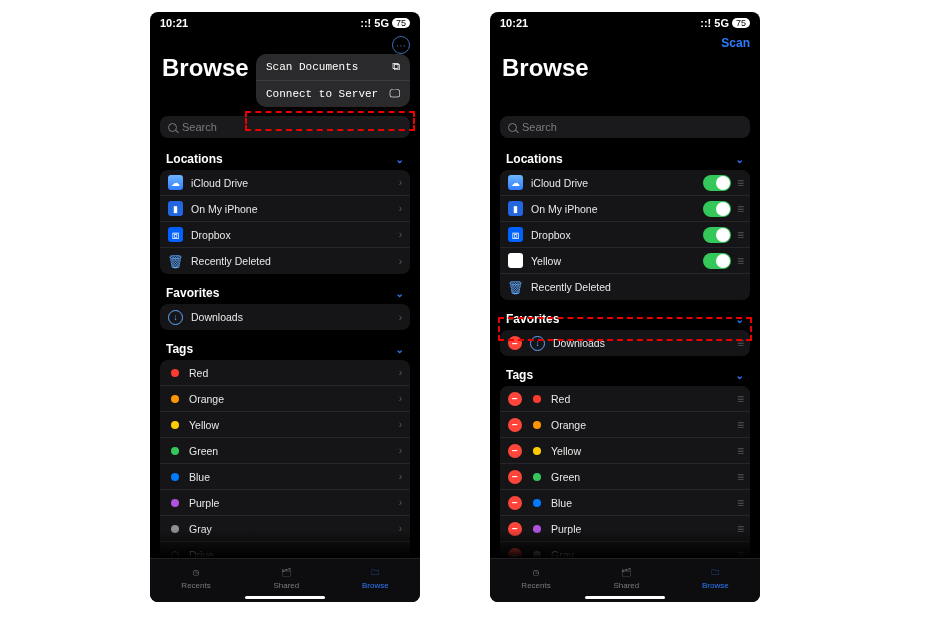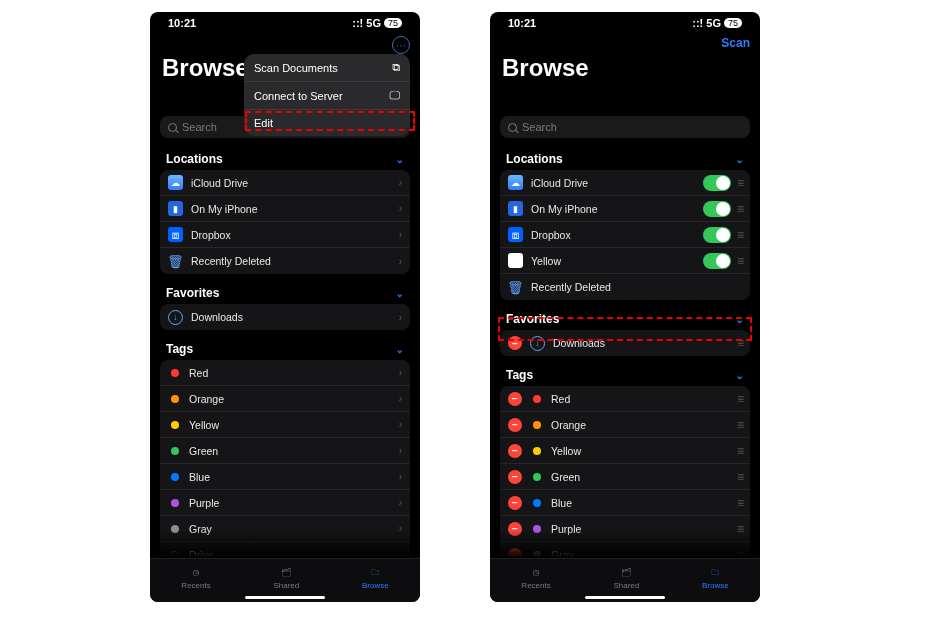--- a/index.html
+++ b/index.html
@@ -14,21 +14,21 @@
   .phone {
     width: 270px; height: 590px;
     background: #000; color: #fff;
     border-radius: 8px;
     position: relative;
     overflow: hidden;
     font-size: 11px;
   }
   .status-bar {
     height: 22px; display: flex; justify-content: space-between;
-    align-items: center; padding: 0 18px;
+    align-items: center; padding: 0 10px;
     font-weight: 600; font-size: 11px;
   }
   .status-right { display: flex; align-items: center; gap: 3px; }
   .battery-box {
     display: inline-flex; align-items: center;
     background: #fff; color: #000; border-radius: 5px;
     padding: 0 4px; font-size: 9px; font-weight: 400;
   }
   .top-actions { display:flex; justify-content:flex-end; padding: 2px 10px 4px; height:20px; }
   .more-circle {
@@ -83,23 +83,24 @@
     display:flex; justify-content:space-around; align-items:center;
     padding-bottom:6px;
   }
   .tab { display:flex; flex-direction:column; align-items:center; gap:1px; font-size:8px; color:#7a7a7e;}
   .tab.active { color:#2d7cff; }
   .tab-ic { width:18px; height:14px; display:flex; align-items:center; justify-content:center;}
   .home-ind { position:absolute; bottom:3px; left:50%; transform:translateX(-50%); width:80px; height:3px; background:#fff; border-radius:2px;}
   .scroll-area { position:absolute; top:72px; left:0; right:0; bottom:44px; overflow:hidden;margin-top:32px;}
   .scroll-area.edit { top:72px; }
   .popup {
-    position:absolute; top:42px; right:10px; width:166px;
+    position:absolute; top:42px; right:10px; width:154px;
     background:#2a2a2c; border-radius:10px; z-index:5;
     font-size:11px;
+    font-family:Liberation Mono, monospace;
   }
   .popup-row { display:flex; justify-content:space-between; align-items:center; padding:7px 10px; border-bottom:0.5px solid #3c3c3e;}
   .popup-row:last-child{border:none;}
   .red-dash {
     position:absolute; border:2px dashed #e00; pointer-events:none; z-index:10;
   }
   .ic-cloud { background:linear-gradient(#6fb6ff,#2d7cff); }
   .ic-phone { background:#2367e0; }
   .ic-dropbox { background:#0061fe; }
   .ic-trash { color:#5fa8ff; }
@@ -219,24 +220,20 @@
 
   <div class="popup">
     <div class="popup-row">
       <span>Scan Documents</span>
       <span>⧉</span>
     </div>
     <div class="popup-row">
       <span>Connect to Server</span>
       <span>🖵</span>
     </div>
-    <div class="popup-row">
-      <span>Edit</span>
-      <span></span>
-    </div>
   </div>
   <div class="red-dash" style="top:99px; left:95px; width:170px; height:20px;"></div>
 
   <div class="trunc"></div>
   <div class="tabbar">
     <div class="tab">
         <div class="tab-ic">◷</div>
         <span>Recents</span>
       </div>
     <div class="tab">

